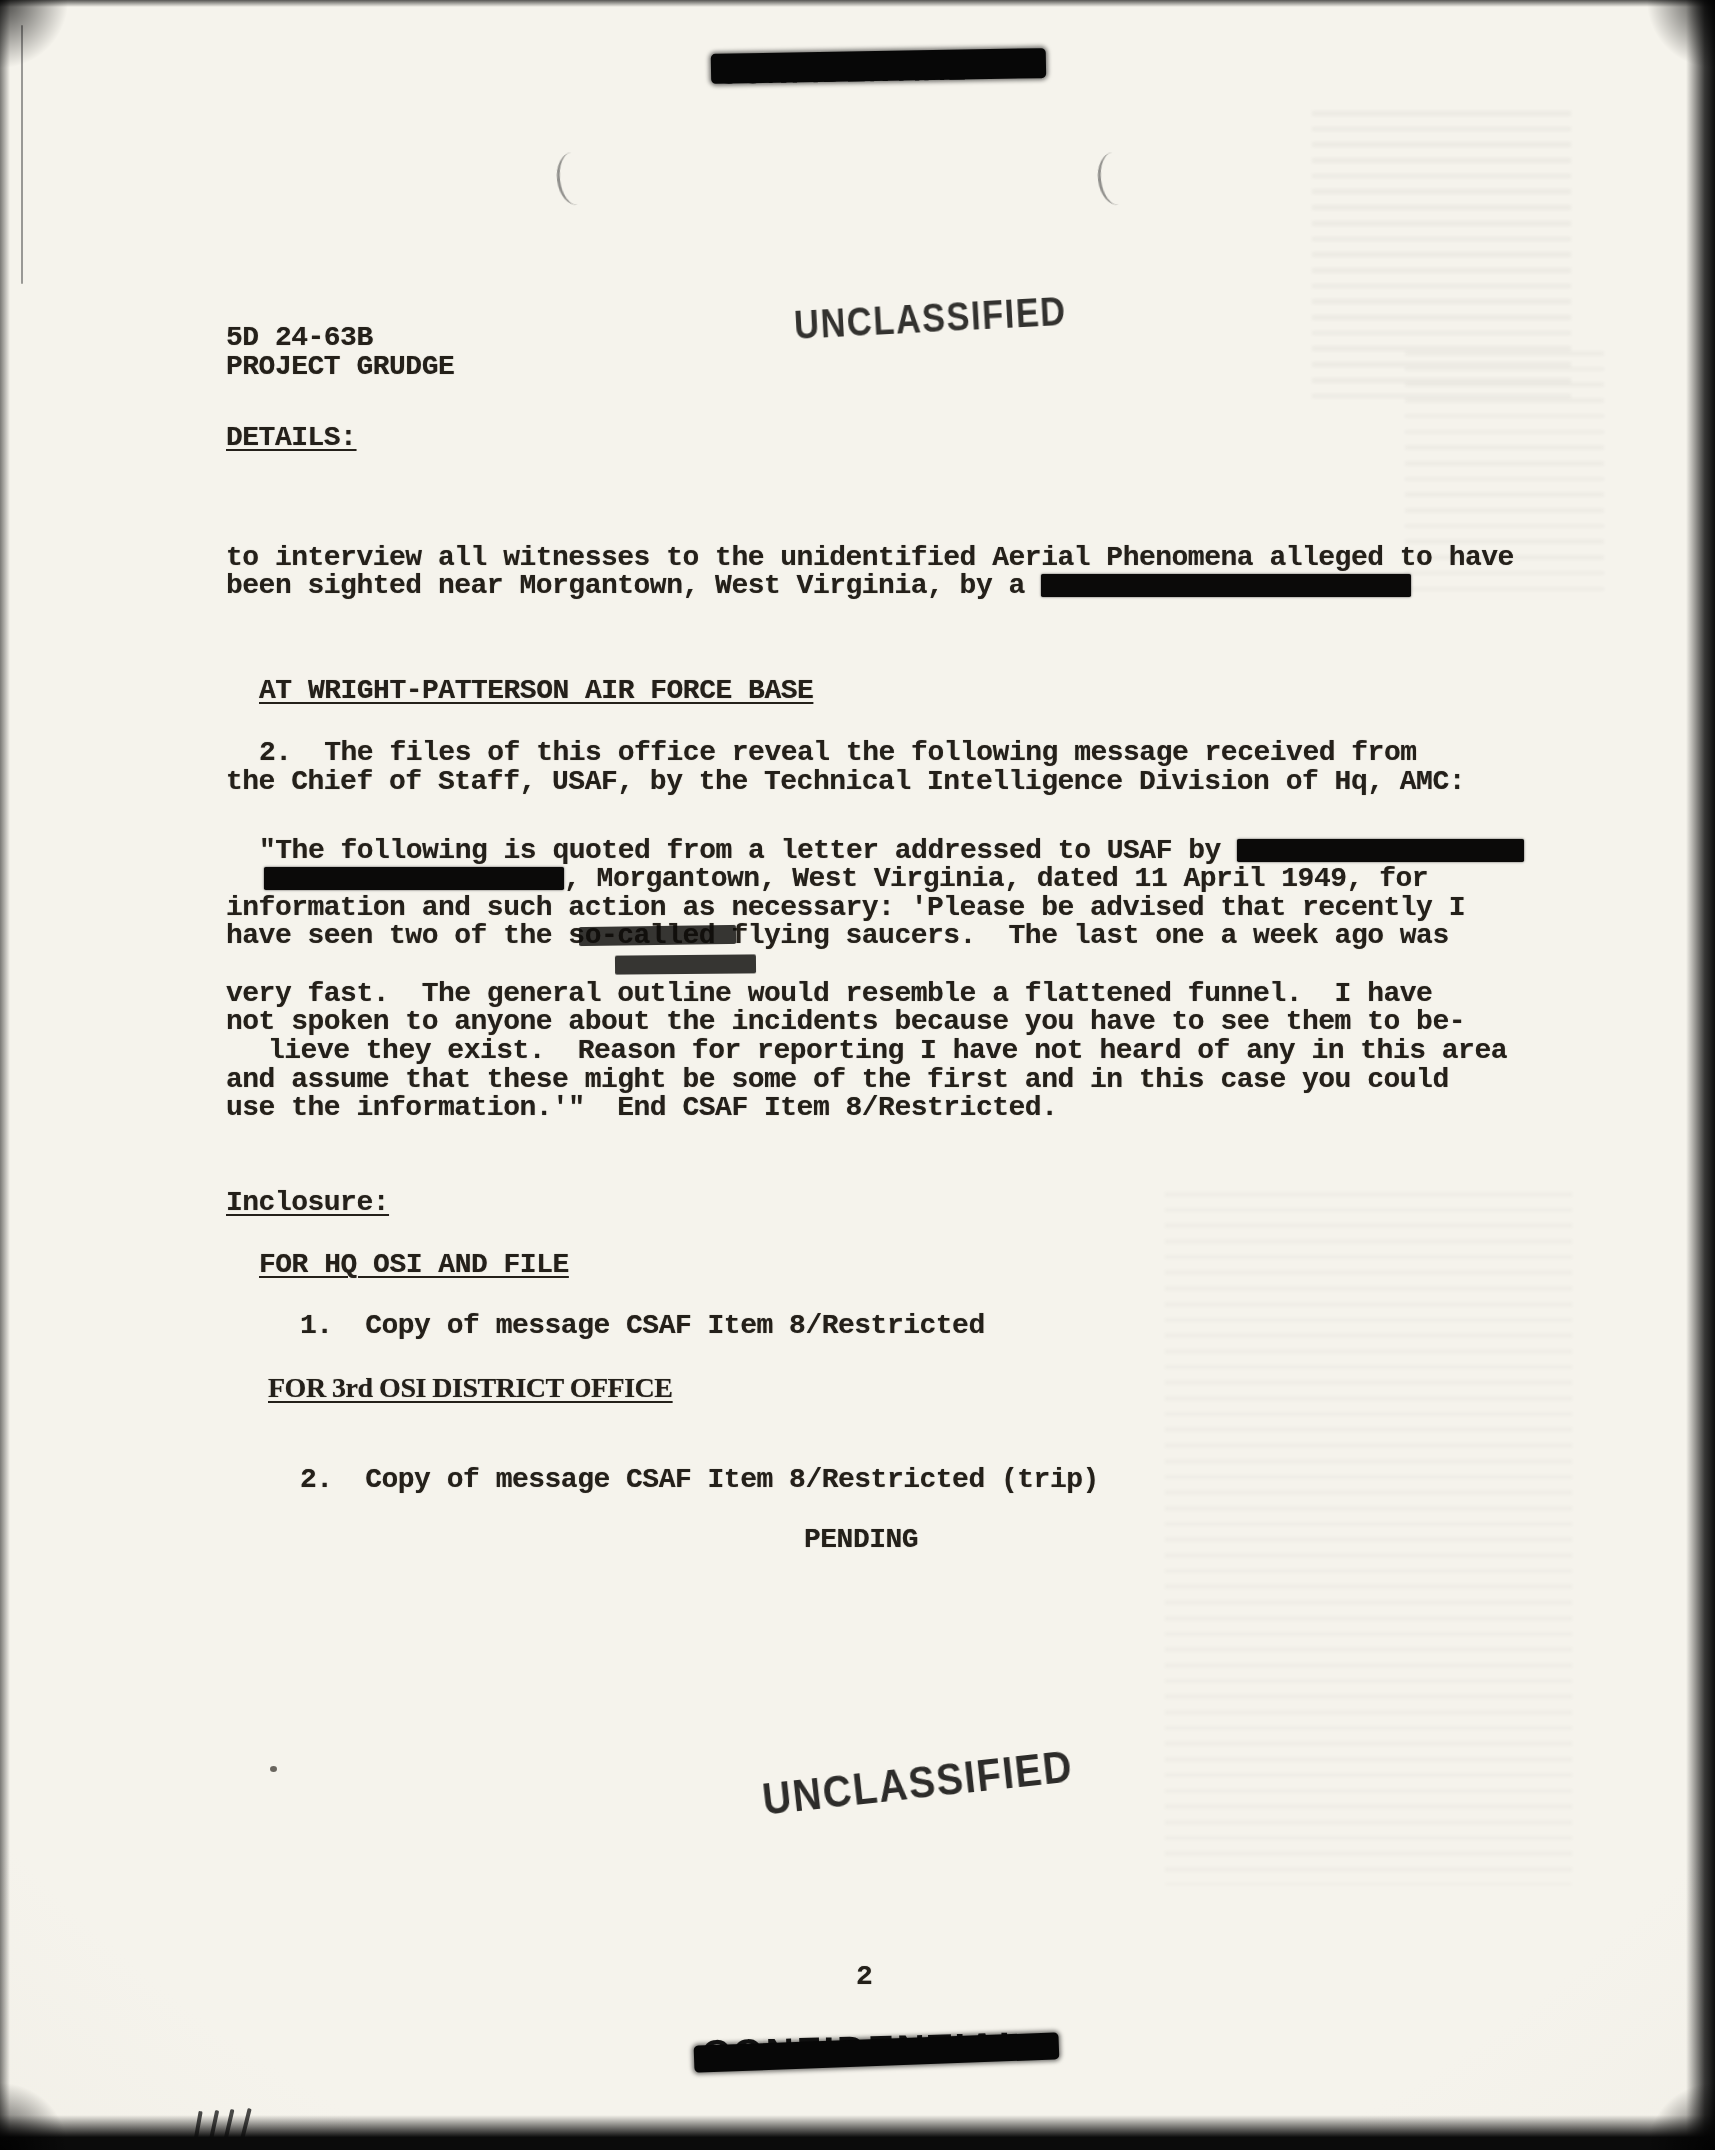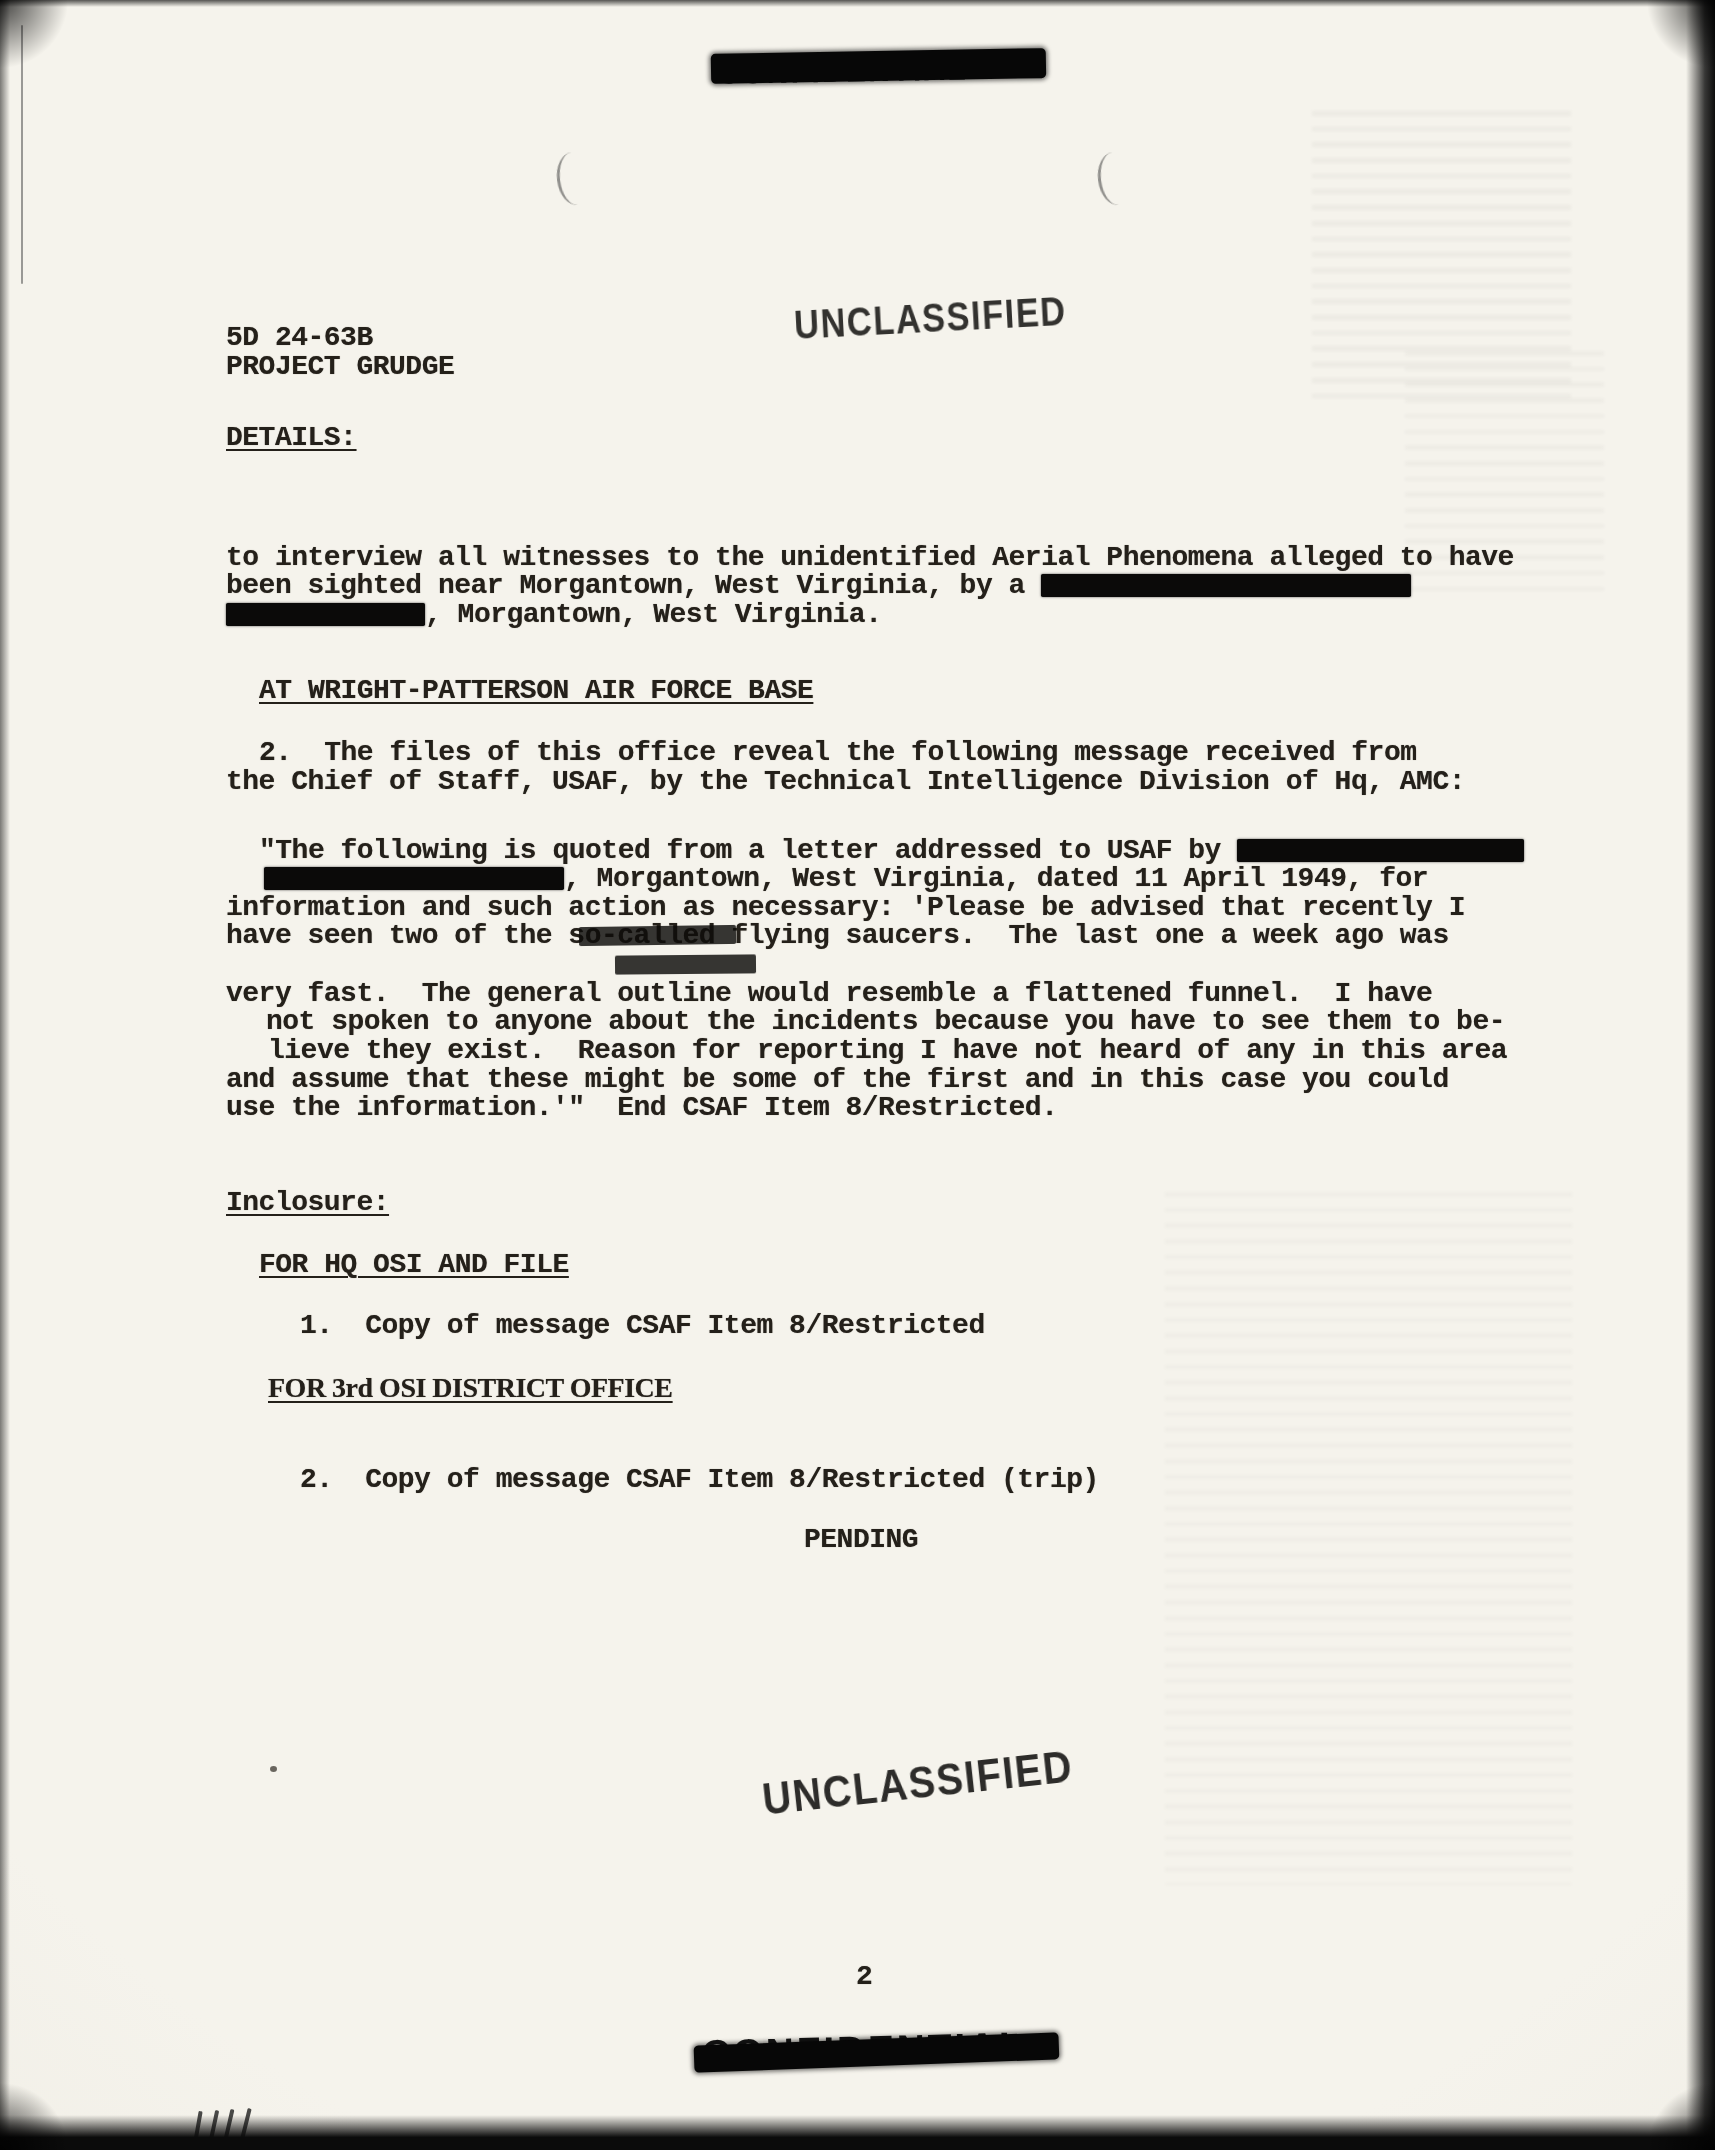--- a/index.html
+++ b/index.html
@@ -79,33 +79,32 @@
 
   <div class="stamp" id="unclass-top">UNCLASSIFIED</div>
 
   <div class="line" style="top:323px;left:226px;">5D 24-63B</div>
   <div class="line" style="top:352px;left:226px;">PROJECT GRUDGE</div>
 
   <div class="line u" style="top:423px;left:226px;">DETAILS:</div>
 
   <div class="line" style="top:543px;left:226px;">to interview all witnesses to the unidentified Aerial Phenomena alleged to have</div>
   <div class="line" style="top:571px;left:226px;"><span>been sighted near Morgantown, West Virginia, by a </span><span class="redact w800"></span></div>
-  <div class="line" style="top:600px;left:226px;"><span class="redact w430"></span><span>, Morgantown, West Virginia.</span></div>
 
   <div class="line u" style="top:676px;left:259px;">AT WRIGHT-PATTERSON AIR FORCE BASE</div>
 
   <div class="line" style="top:738px;left:259px;">2.  The files of this office reveal the following message received from</div>
   <div class="line" style="top:767px;left:226px;">the Chief of Staff, USAF, by the Technical Intelligence Division of Hq, AMC:</div>
 
   <div class="line" style="top:836px;left:259px;"><span>"The following is quoted from a letter addressed to USAF by </span><span class="redact w620"></span></div>
   <div class="line" style="top:864px;left:226px;padding-left:38px;"><span class="redact w650"></span><span>, Morgantown, West Virginia, dated 11 April 1949, for</span></div>
   <div class="line" style="top:893px;left:226px;">information and such action as necessary: 'Please be advised that recently I</div>
   <div class="line" style="top:921px;left:226px;">have seen two of the so-called flying saucers.  The last one a week ago was</div>
   <div class="line" style="top:979px;left:226px;">very fast.  The general outline would resemble a flattened funnel.  I have</div>
-  <div class="line" style="top:1007px;left:226px;margin-left:40px;">not spoken to anyone about the incidents because you have to see them to be-</div>
+  <div class="line" style="top:1007px;left:226px;">not spoken to anyone about the incidents because you have to see them to be-</div>
   <div class="line" style="top:1036px;left:226px;margin-left:42px;">lieve they exist.  Reason for reporting I have not heard of any in this area</div>
   <div class="line" style="top:1065px;left:226px;">and assume that these might be some of the first and in this case you could</div>
   <div class="line" style="top:1093px;left:226px;">use the information.'"  End CSAF Item 8/Restricted.</div>
 
   <div class="overstrike" style="left:579px;top:926px;width:157px;height:19.4px;transform:rotate(-.8deg);"></div>
   <div class="overstrike" style="left:615px;top:955px;width:141px;height:19.4px;transform:rotate(-.5deg);"></div>
 
   <div class="line u" style="top:1188px;left:226px;">Inclosure:</div>
   <div class="line u" style="top:1250px;left:259px;">FOR HQ OSI AND FILE</div>
   <div class="line" style="top:1311px;left:300px;">1.  Copy of message CSAF Item 8/Restricted</div>

